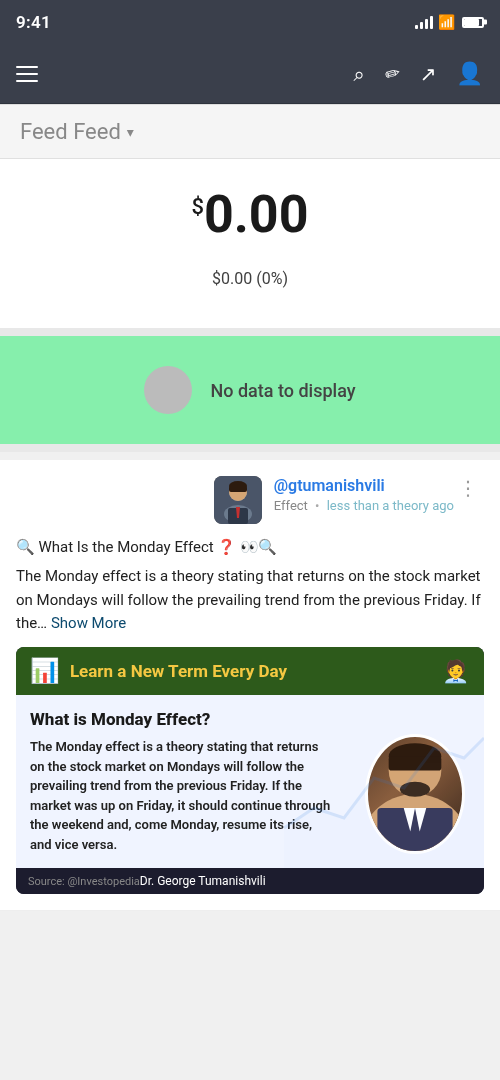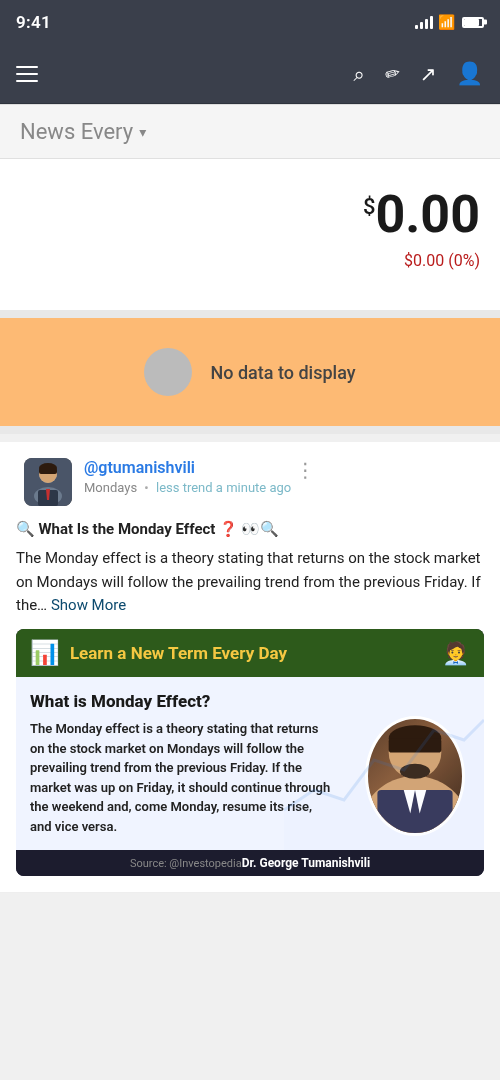--- a/index.html
+++ b/index.html
@@ -132,41 +132,39 @@
       background: white;
       padding: 30px 20px 40px;
       text-align: center;
       border-bottom: 8px solid #e8e8e8;
     }
     .portfolio-amount {
       font-size: 52px;
       font-weight: 700;
       color: #1a1a1a;
       line-height: 1;
-      margin-bottom: 10px;
-      text-align: right;
+      margin-bottom: 28px;
     }
     .portfolio-amount .dollar-sign {
       font-size: 22px;
       font-weight: 500;
       vertical-align: super;
       color: #1a1a1a;
     }
     .portfolio-change {
       font-size: 16px;
-      color: #b91c1c;
-      text-align: right;
+      color: #404040;
     }
     .no-data-section {
       display: flex;
       align-items: center;
       justify-content: center;
       gap: 18px;
       padding: 30px 20px;
-      background: #fdba74;
+      background: #86efac;
     }
     .no-data-circle {
       width: 48px;
       height: 48px;
       background: #bbb;
       border-radius: 50%;
       flex-shrink: 0;
     }
     .no-data-text {
       font-size: 18px;
@@ -179,21 +177,21 @@
       background: white;
       margin-top: 8px;
     }
     .feed-post {
       padding: 16px;
       border-bottom: 1px solid #eee;
     }
     .post-header {
       display: flex;
       align-items: flex-start;
-      justify-content: flex-start;
+      justify-content: flex-end;
       margin-bottom: 12px;
       padding-left: 8px;
     }
     .post-author-info {
       display: flex;
       align-items: flex-start;
       gap: 12px;
     }
     .author-avatar {
       width: 48px;
@@ -232,21 +230,21 @@
       padding: 0 4px;
       letter-spacing: 2px;
     }
     .post-content {
       font-size: 15px;
       color: #222;
       line-height: 1.55;
     }
     .post-content .post-title {
       font-size: 15px;
-      font-weight: 700;
+      font-weight: 400;
       margin-bottom: 6px;
       display: flex;
       align-items: center;
       gap: 6px;
     }
     .show-more {
       color: #0c4a6e;
       cursor: pointer;
     }
 
@@ -314,30 +312,30 @@
       align-items: center;
       justify-content: center;
       font-size: 48px;
       border: 3px solid #fff;
     }
     .card-footer {
       background: #1c1c2e;
       padding: 6px 12px;
       display: flex;
       align-items: center;
-      justify-content: center;
+      justify-content: flex-start;
     }
     .card-source {
       color: #888;
       font-size: 11px;
     }
     .card-person-name {
       color: #fff;
       font-size: 12px;
-      font-weight: 700;
+      font-weight: 400;
     }
     
     .card-bg-chart {
       position: absolute;
       right: 0;
       bottom: 0;
       opacity: 0.15;
     }
   </style>
 </head>
@@ -371,21 +369,21 @@
     <span class="nav-icon">⌕</span>
     <span class="nav-icon nav-icon-pencil">✏</span>
     <span class="nav-icon">↗</span>
     <span class="nav-icon" style="font-size:22px;">👤</span>
   </div>
 </div>
 
 <div class="divider"></div>
 
 <div class="news-feed-header">
-  <span class="news-feed-title">News Every</span>
+  <span class="news-feed-title">Feed Feed</span>
   <span class="chevron-down">▾</span>
 </div>
 
 <div class="portfolio-section">
   <div class="portfolio-amount">
     <span class="dollar-sign">$</span><span>0.00</span>
   </div>
   <div class="portfolio-change">$0.00 (0%)</div>
 </div>
 
@@ -415,23 +413,23 @@
               <circle cx="24" cy="16" r="9" fill="#d4a574"></circle>
 
               <ellipse cx="24" cy="10" rx="9" ry="5" fill="#2d1b0e"></ellipse>
               <rect x="15" y="10" width="18" height="6" fill="#2d1b0e" rx="2"></rect>
             </svg>
           </div>
         </div>
         <div>
           <div class="author-name">@gtumanishvili</div>
           <div class="author-meta">
-            <span>Mondays</span>
+            <span>Effect</span>
             <span class="separator">•</span>
-            <span class="time">less trend a minute ago</span>
+            <span class="time">less than a theory ago</span>
           </div>
         </div>
       </div>
       <div class="post-more">⋮</div>
     </div>
 
     <div class="post-content">
       <div class="post-title">
         <span>🔍 What Is the Monday Effect ❓ 👀🔍</span>
       </div>

